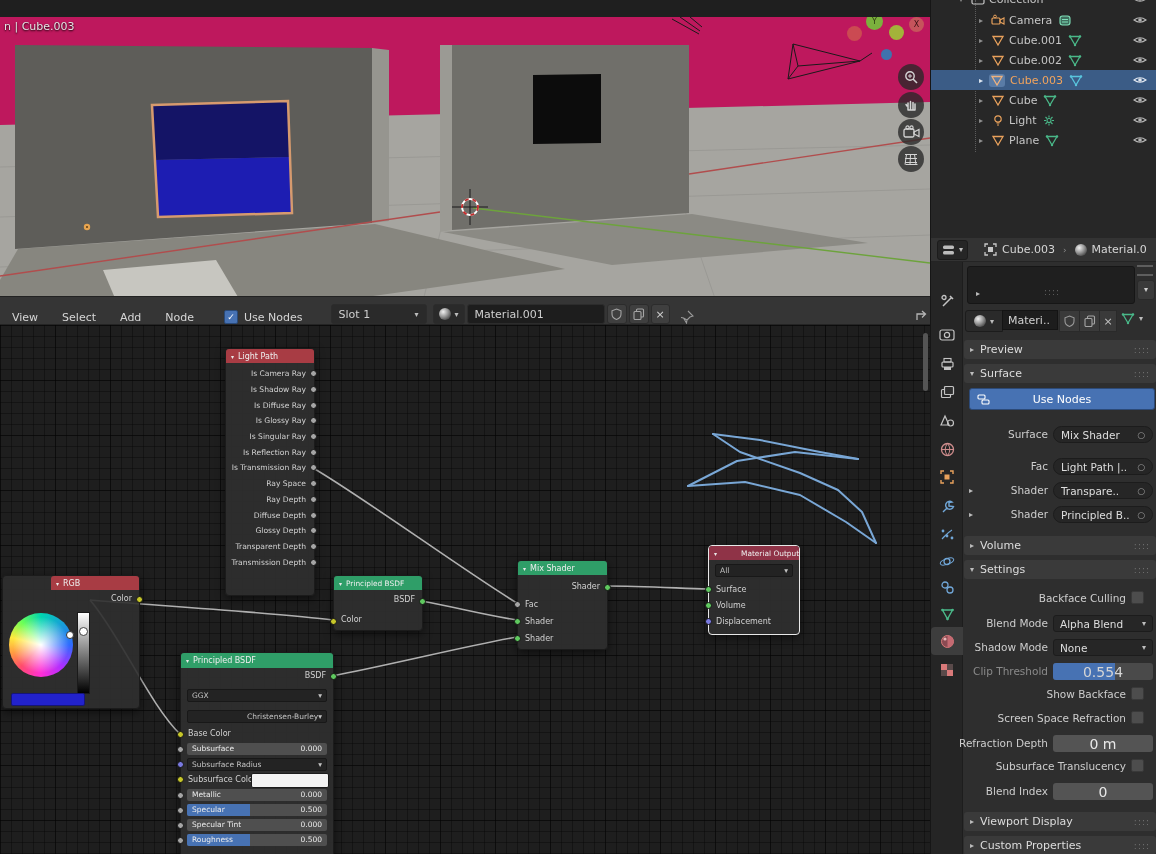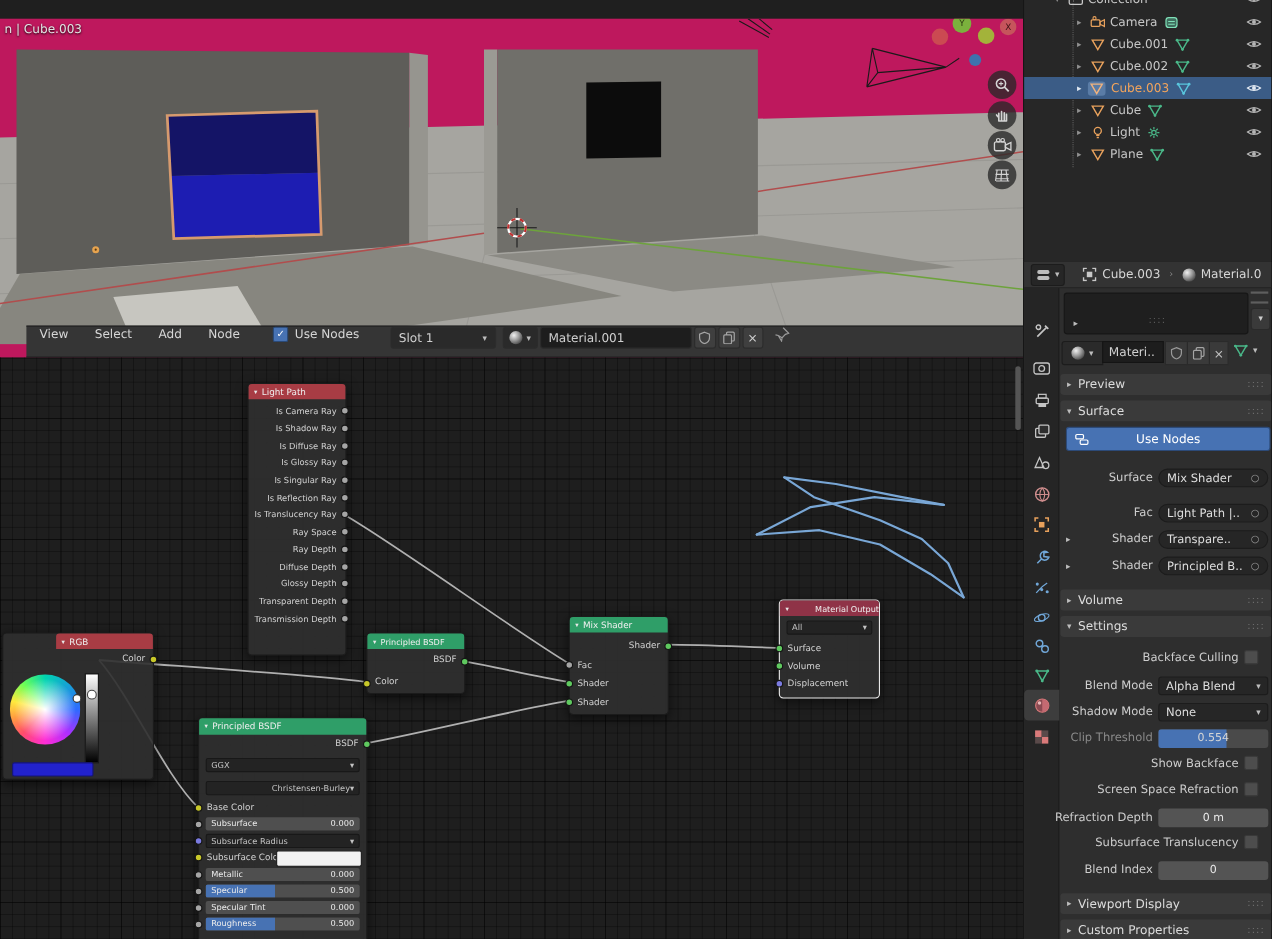--- a/index.html
+++ b/index.html
@@ -5,21 +5,21 @@
   html,body{margin:0;padding:0;background:#111;}
   #app{position:relative;width:1156px;height:854px;overflow:hidden;font-family:"DejaVu Sans",sans-serif;color:#d0d0d0;background:#1f1f1f;}
   .a{position:absolute;}
   svg{display:block;}
   
   #viewport{left:0;top:17px;width:930px;height:336px;background:#be185d;overflow:hidden;}
   .vp-label{left:4px;top:3px;font-size:11px;color:#e3e3e3;text-shadow:0 1px 2px #000;}
   .navball{border-radius:50%;}
   .navbtn{width:26px;height:26px;border-radius:50%;background:rgba(40,40,40,.78);display:flex;align-items:center;justify-content:center;}
   
-  #nheader{left:0;top:296px;width:1003px;height:29px;background:#353535;border-top:1px solid #222;border-bottom:1px solid #242424;box-sizing:border-box;display:flex;align-items:flex-start;font-size:11px;color:#d6d6d6;margin-left:24px;}
+  #nheader{left:0;top:296px;width:1003px;height:29px;background:#353535;border-top:1px solid #222;border-bottom:1px solid #242424;box-sizing:border-box;display:flex;align-items:flex-end;font-size:11px;color:#d6d6d6;}
   .menu{padding:0 12px;cursor:default;}
   .hbtn{height:18px;background:#3f3f3f;border:1px solid #2c2c2c;border-radius:3px;display:flex;align-items:center;justify-content:center;color:#cfcfcf;}
   .chk{width:12px;height:12px;background:#4772b3;border-radius:2px;border:1px solid #2a4a78;color:#fff;font-size:9px;line-height:12px;text-align:center;margin-right:6px;}
   .chev{font-size:8px;color:#bdbdbd;margin-left:4px;}
   
   #ncanvas{left:0;top:325px;width:930px;height:529px;overflow:hidden;background-color:#1e1e1e;
     background-image:linear-gradient(rgba(0,0,0,.38) 1px,transparent 1px),linear-gradient(90deg,rgba(0,0,0,.38) 1px,transparent 1px),linear-gradient(rgba(0,0,0,.32) 1px,transparent 1px),linear-gradient(90deg,rgba(0,0,0,.32) 1px,transparent 1px);
     background-size:55px 55px,55px 55px,11px 11px,11px 11px;}
   .node{position:absolute;background:#2f2f2fe8;border:1px solid #1b1b1b;border-radius:4px;box-shadow:0 3px 10px rgba(0,0,0,.55);font-size:8px;color:#d2d2d2;}
   .nhead{height:14px;border-radius:3px 3px 0 0;display:flex;align-items:center;padding:0 5px;gap:4px;color:#efefef;font-size:8px;white-space:nowrap;overflow:hidden;}
@@ -50,21 +50,21 @@
   #ptabs{position:absolute;left:0;top:24px;width:32px;height:592px;background:#252525;border-right:1px solid #1d1d1d;box-sizing:border-box;}
   .ptab{position:absolute;left:0;width:32px;height:28px;display:flex;align-items:center;justify-content:center;}
   .ptab.sel{background:#3d3d3d;border-radius:4px 0 0 4px;}
   .phead{position:absolute;left:0;top:0;width:226px;height:24px;background:#333333;border-bottom:1px solid #242424;box-sizing:border-box;display:flex;align-items:center;font-size:11px;color:#d6d6d6;}
   .sechead{position:absolute;left:33px;width:192px;height:19px;background:#3a3a3a;border-radius:3px;display:flex;align-items:center;padding:0 6px;gap:6px;color:#dcdcdc;box-sizing:border-box;}
   .sechead .grip{margin-left:auto;color:#707070;font-size:9px;letter-spacing:1px;}
   .dis2{font-size:8px;color:#bdbdbd;}
   .plabel{position:absolute;text-align:right;color:#cdcdcd;font-size:10.5px;white-space:nowrap;}
   .pwidget{position:absolute;height:17px;background:#262626;border:1px solid #1c1c1c;border-radius:9px;display:flex;align-items:center;padding:0 7px;color:#dedede;font-size:10.5px;box-sizing:border-box;white-space:nowrap;overflow:hidden;}
   .pdrop{position:absolute;height:17px;background:#262626;border:1px solid #1c1c1c;border-radius:3px;display:flex;align-items:center;justify-content:space-between;padding:0 6px;color:#dedede;font-size:10.5px;box-sizing:border-box;}
-  .pfield{position:absolute;height:17px;background:#545454;border-radius:3px;display:flex;align-items:center;justify-content:center;color:#e8e8e8;font-size:10px;}
+  .pfield{position:absolute;height:17px;background:#545454;border-radius:3px;display:flex;align-items:center;justify-content:center;color:#e8e8e8;font-size:14px;}
   .pcheck{position:absolute;width:13px;height:13px;background:#4d4d4d;border:1px solid #393939;border-radius:2px;box-sizing:border-box;}
   .ring{margin-left:auto;font-size:9px;color:#9a9a9a;}
 </style>
 </head>
 <body>
 
 <div id="app">
 
   <div class="a" id="viewport">
     <svg width="930" height="296">
@@ -244,21 +244,21 @@
         <div class="lp-row">
             <span>Is Glossy Ray</span>
           </div>
         <div class="lp-row">
             <span>Is Singular Ray</span>
           </div>
         <div class="lp-row">
             <span>Is Reflection Ray</span>
           </div>
         <div class="lp-row">
-            <span>Is Translucency Ray</span>
+            <span>Is Transmission Ray</span>
           </div>
         <div class="lp-row">
             <span>Ray Space</span>
           </div>
         <div class="lp-row">
             <span>Ray Depth</span>
           </div>
         <div class="lp-row">
             <span>Diffuse Depth</span>
           </div>

